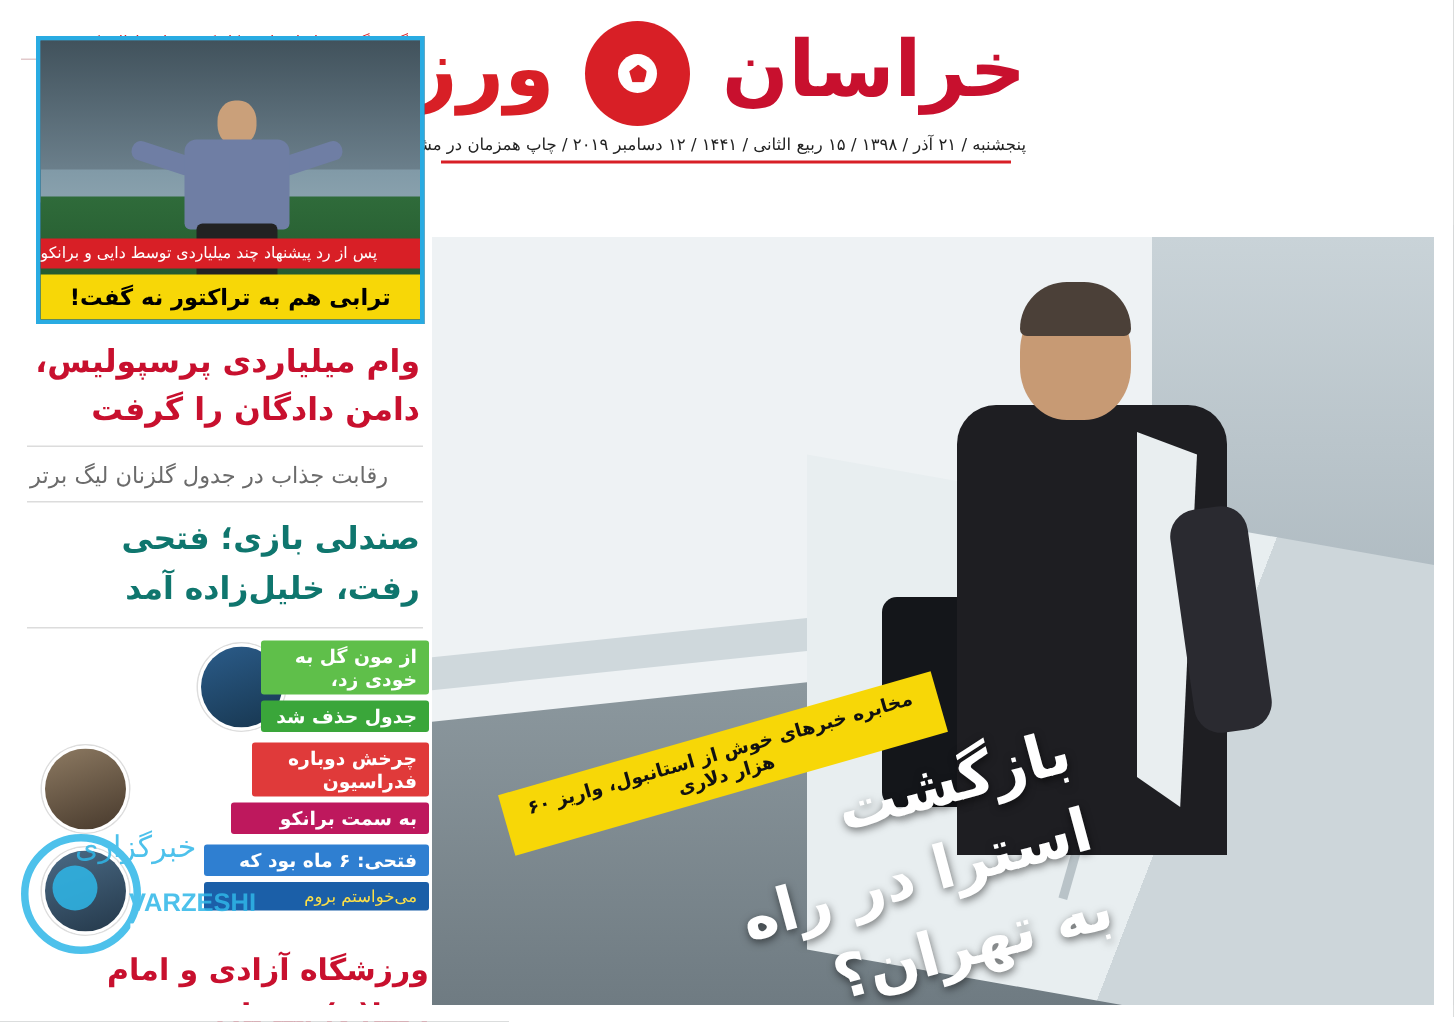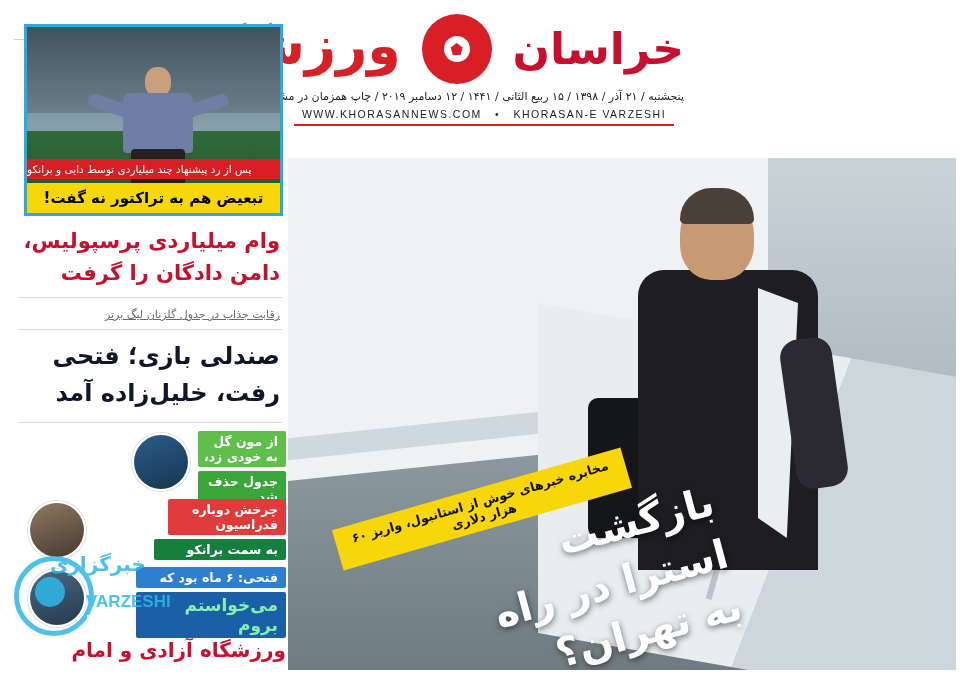--- a/index.html
+++ b/index.html
@@ -10,21 +10,21 @@
   }
   
   .masthead{position:absolute;left:0;top:0;width:969px;height:150px;background:#fff;}
   .logo-wrap{
     position:absolute;right:285px;top:14px;width:400px;height:128px;text-align:center;
   }
   .logo-main{
     font-size:54px;font-weight:bold;color:#d81f26;line-height:1;letter-spacing:-1px;
     direction:rtl;white-space:nowrap;
   }
-  .logo-main .khorasan{color:#c8102e;font-size:44px;}
+  .logo-main .khorasan{color:#c8102e;font-size:52px;}
   .logo-badge{
     display:inline-block;width:70px;height:70px;border-radius:50%;background:#d81f26;
     vertical-align:middle;position:relative;margin:0 2px;
   }
   .logo-badge .ball{
     position:absolute;left:50%;top:50%;width:26px;height:26px;margin:-13px 0 0 -13px;
     border-radius:50%;background:#fff;
   }
   .logo-badge .ball:before{
     content:"";position:absolute;left:7px;top:7px;width:12px;height:12px;
@@ -69,43 +69,43 @@
   .cap-yellow{
     position:absolute;left:0;bottom:0;width:100%;background:#f7d707;color:#000;
     font-size:15px;font-weight:bold;text-align:center;padding:6px 0;direction:rtl;
   }
   
   .leftcol{position:absolute;left:14px;top:218px;width:272px;direction:rtl;text-align:right;}
   .story-hl{
     font-size:21px;font-weight:bold;color:#c8102e;line-height:1.5;margin:8px 6px 6px 6px;
   }
   .story-sub{
-    font-size:11px;color:#6b6b6b;margin:10px 6px 2px 6px;text-align:right;text-decoration:underline;
+    font-size:15px;color:#6b6b6b;margin:10px 6px 2px 6px;text-align:left;
   }
   .story-hl-dark{
     font-size:21px;font-weight:bold;color:#111;line-height:1.5;margin:2px 6px 8px 6px;
     text-align:center;
   }
   .story-hl-blue{
-    font-size:24px;font-weight:bold;color:#0f172a;line-height:1.55;margin:8px 6px 10px 6px;
+    font-size:21px;font-weight:bold;color:#0f766e;line-height:1.55;margin:8px 6px 10px 6px;
   }
   .divider{height:1px;background:#dcdcdc;margin:8px 4px;}
   
   .brief{position:relative;height:62px;margin:4px 0 6px 0;}
   .brief .av{
     position:absolute;left:118px;top:2px;width:54px;height:54px;border-radius:50%;
     overflow:hidden;border:2px solid #fff;box-shadow:0 0 0 1px #ddd;
   }
   .brief .av .sk{position:absolute;left:0;top:0;width:100%;height:100%;}
   .bar-a{background:#5fbf4a;top:2px;}
   .bar-b{background:#3aa63a;top:32px;}
   .brief-line{
     display:block;padding:3px 8px 3px 4px;border-radius:2px;margin-bottom:4px;
   }
-  .brief-block{position:absolute;right:0;width:88px;top:0;}
+  .brief-block{position:absolute;right:0;width:112px;top:0;}
   .brief-block.wide{width:150px;}
   
   .bottom-story{margin-top:6px;}
   .bottom-story .l1{font-size:20px;font-weight:bold;color:#c8102e;line-height:1.5;}
   
   .mainphoto{
     position:absolute;left:288px;top:158px;width:668px;height:512px;overflow:hidden;
     background:#9aa7ad;
   }
   .mp-sky{position:absolute;left:0;top:0;width:100%;height:55%;background:linear-gradient(#c9d3d8,#aab6bd);}
@@ -166,63 +166,58 @@
     border-radius:50%;
   }
   .wm .circ:after{
     content:"";position:absolute;left:16px;top:16px;width:30px;height:30px;border-radius:50%;
     background:#2fb7e8;
   }
   .wm .t1{position:absolute;left:76px;top:40px;font-size:17px;font-weight:bold;color:#2fb7e8;
     font-family:"Liberation Sans",sans-serif;direction:ltr;}
   .wm .t2{position:absolute;left:76px;top:60px;font-size:14px;font-weight:bold;color:#fff;
     font-family:"Liberation Sans",sans-serif;direction:ltr;}
-  .wm .fa{position:absolute;left:40px;top:0px;font-size:20px;color:#2fb7e8;direction:rtl;font-weight:bold;}
+  .wm .fa{position:absolute;left:40px;top:0px;font-size:20px;color:#2fb7e8;direction:rtl;font-weight:normal;}
   
   .footer-strip{position:absolute;left:0;bottom:0;width:969px;height:11px;background:#fff;}
 </style>
 </head>
 <body>
 
 <div class="page">
 
   <div class="masthead">
 
     <div class="logo-wrap">
       <div class="logo-main">
         <span class="khorasan">خراسان</span>
         <span class="logo-badge"><span class="ball"></span></span>
         <span>ورزشی</span>
       </div>
       <div class="logo-sub">پنجشنبه / ۲۱ آذر / ۱۳۹۸ / ۱۵ ربیع الثانی / ۱۴۴۱ / ۱۲ دسامبر ۲۰۱۹ / چاپ همزمان در مشهد و تهران</div>
-      <div class="logo-url">
-        <span>WWW.KHORASANNEWS.COM</span>
-        &nbsp;&nbsp;<span>•</span>&nbsp;&nbsp;
-        <span>KHORASAN-E VARZESHI</span>
-      </div>
       <div class="logo-rule"></div>
     </div>
 
     <div class="lead">
       <div class="lead-kicker">گفت‌وگوی خراسان با دبیرکل کمیته ملی پارالمپیک</div>
       <div class="lead-title">رضایی: از تبعیض‌ها گله داریم نه بودجه ویژه برای المپیک!</div>
     </div>
   </div>
 
   <div class="photo-box">
     <div class="sky"></div>
     <div class="stand"></div>
     <div class="pitch"></div>
     <div class="ref-arm-l"></div>
     <div class="ref-arm-r"></div>
     <div class="ref-head"></div>
     <div class="ref-body"></div>
     <div class="ref-leg"></div>
     <div class="cap-red">پس از رد پیشنهاد چند میلیاردی توسط دایی و برانکو</div>
-    <div class="cap-yellow">تبعیض هم به تراکتور نه گفت!</div>
+    <div class="cap-yellow">ترابی هم به تراکتور نه گفت!</div>
   </div>
 
   <div class="leftcol">
 
     <div class="story-hl">وام میلیاردی پرسپولیس، دامن دادگان را گرفت</div>
     <div class="divider"></div>
 
     <div class="story-sub">رقابت جذاب در جدول گلزنان لیگ برتر</div>
     <div class="divider"></div>
 
@@ -238,31 +233,31 @@
         <span class="brief-line bar-b" style="background:#3aa63a;color:#fff;font-weight:bold;font-size:12.5px;">جدول حذف شد</span>
       </div>
     </div>
 
     <div class="brief">
       <div class="av" style="left:14px">
           <div class="sk" style="background:linear-gradient(160deg,#8d7a62,#47392c)"></div>
         </div>
       <div class="brief-block wide">
         <span class="brief-line" style="background:#e03a3a;color:#fff;font-weight:bold;font-size:12.5px;margin-left:32px;">چرخش دوباره فدراسیون</span>
-        <span class="brief-line" style="background:#15803d;color:#fff;font-weight:bold;font-size:12.5px;margin-left:18px;">به سمت برانکو</span>
+        <span class="brief-line" style="background:#be185d;color:#fff;font-weight:bold;font-size:12.5px;margin-left:18px;">به سمت برانکو</span>
       </div>
     </div>
 
     <div class="brief">
       <div class="av" style="left:14px">
           <div class="sk" style="background:linear-gradient(160deg,#4b6b86,#24384a)"></div>
         </div>
       <div class="brief-block wide">
         <span class="brief-line" style="background:#2f7fd1;color:#fff;font-weight:bold;font-size:12.5px;">فتحی: ۶ ماه بود که</span>
-        <span class="brief-line" style="background:#1b5fa8;color:#86efac;font-weight:bold;font-size:17px;">می‌خواستم بروم</span>
+        <span class="brief-line" style="background:#1b5fa8;color:#fde047;font-weight:normal;font-size:11px;">می‌خواستم بروم</span>
       </div>
     </div>
 
     <div class="bottom-story">
       <div class="l1">ورزشگاه آزادی و امام رضا(ع) میزبان</div>
 
     </div>
   </div>
 
   <div class="mainphoto">

